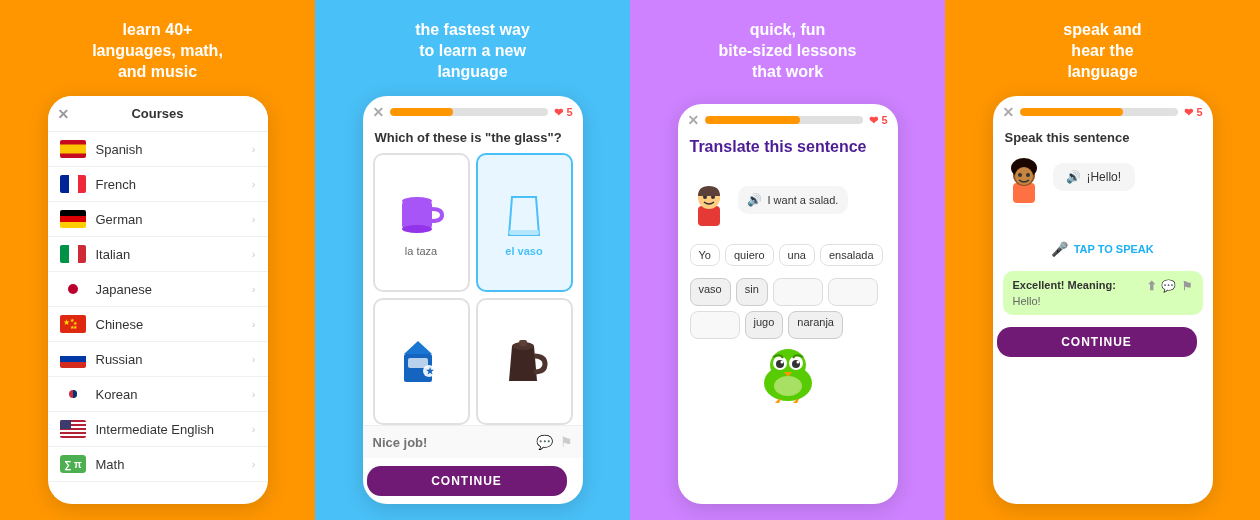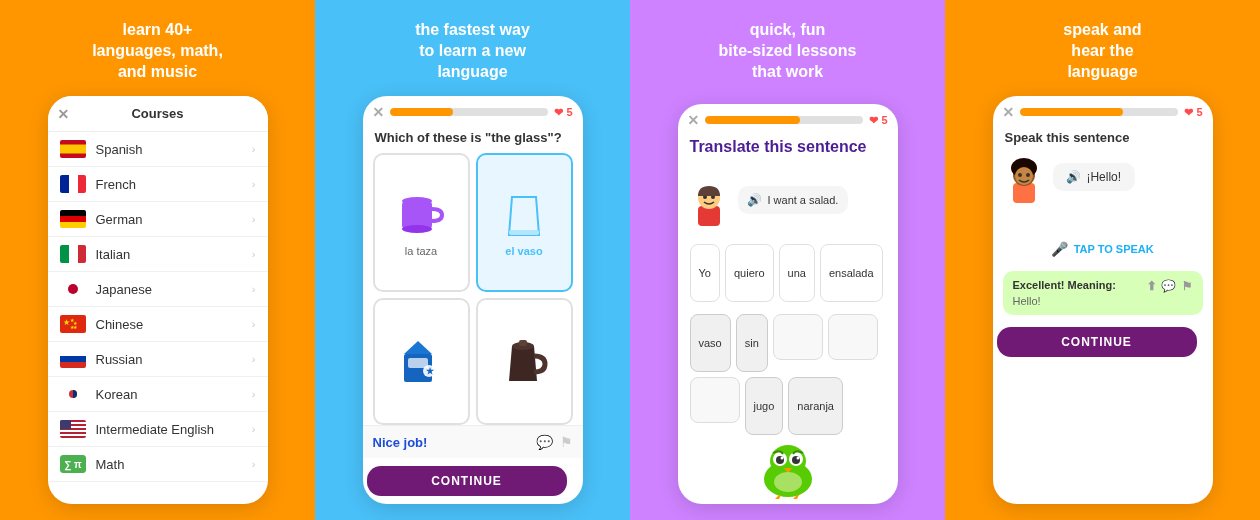--- a/index.html
+++ b/index.html
@@ -168,21 +168,21 @@
     }
     .quiz-bottom {
       padding: 8px 10px;
       display: flex;
       align-items: center;
       justify-content: space-between;
       background: #f9f9f9;
       border-top: 1px solid #eee;
     }
     .nice-job {
-      color: #1d4ed8;
+      color: #737373;
       font-size: 13px;
       font-weight: 700;
     }
     .quiz-icons {
       display: flex;
       gap: 6px;
       color: #ccc;
       font-size: 14px;
     }
     .continue-btn {
@@ -229,21 +229,21 @@
       display: flex;
       align-items: center;
       gap: 5px;
       margin-top: 8px;
     }
     .speaker-icon { color: #1CB0F6; font-size: 12px; }
     .word-chip {
       background: #fff;
       border: 1.5px solid #e0e0e0;
       border-radius: 8px;
-      padding: 22px 8px;
+      padding: 4px 8px;
       font-size: 11px;
       color: #333;
     }
     .word-chip.filled {
       background: #f0f0f0;
       border-color: #ccc;
     }
     .word-chip.empty {
       background: #f8f8f8;
       width: 50px;

